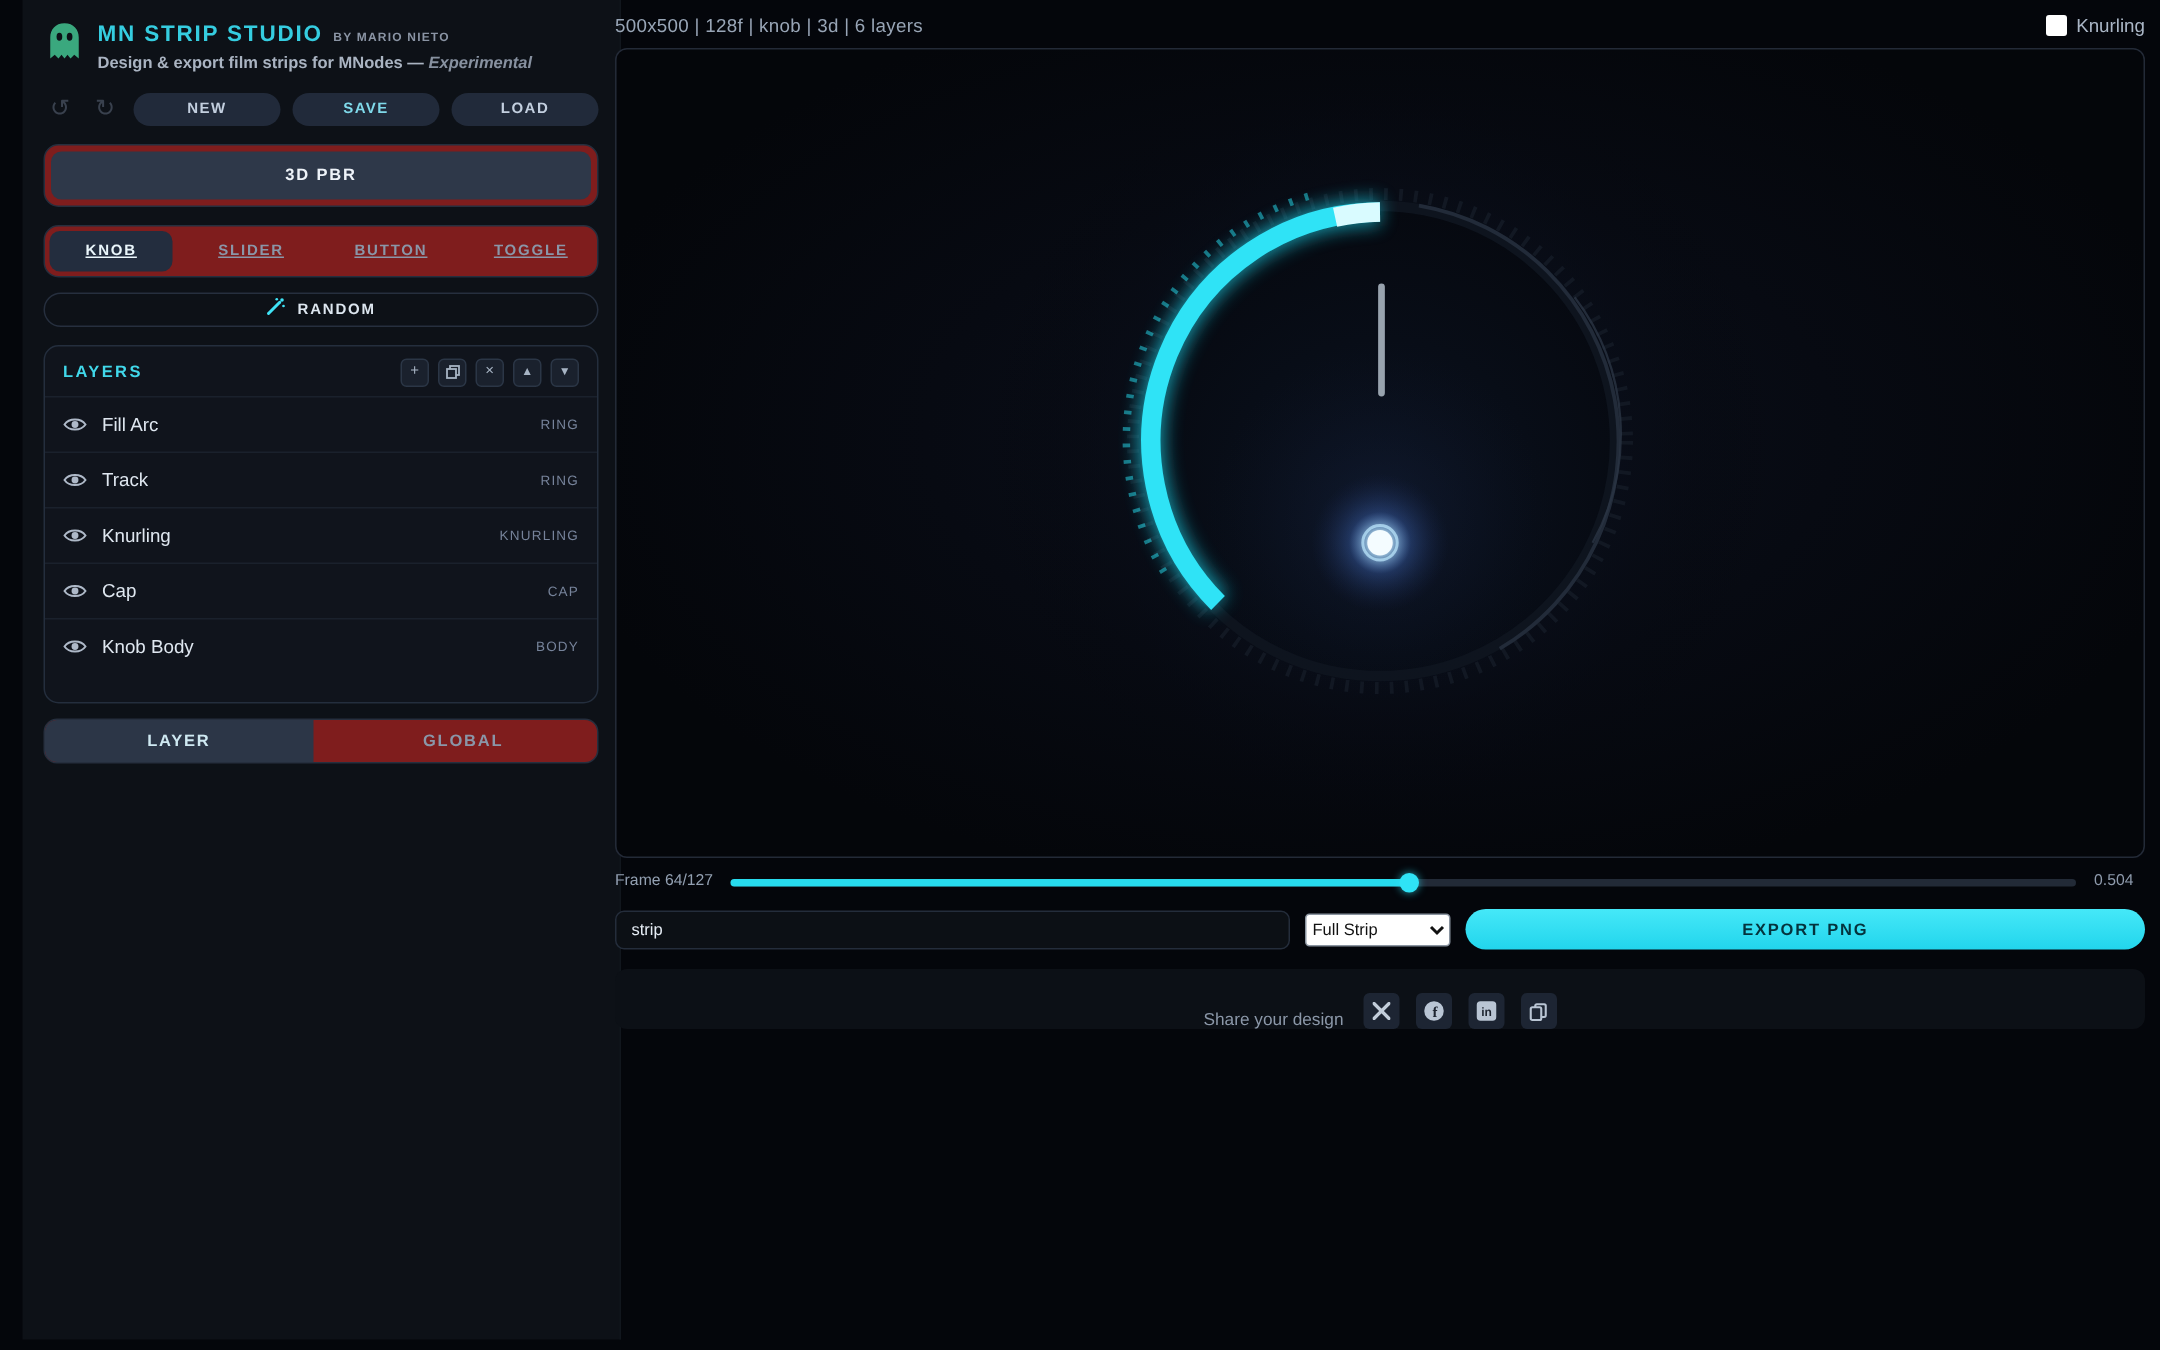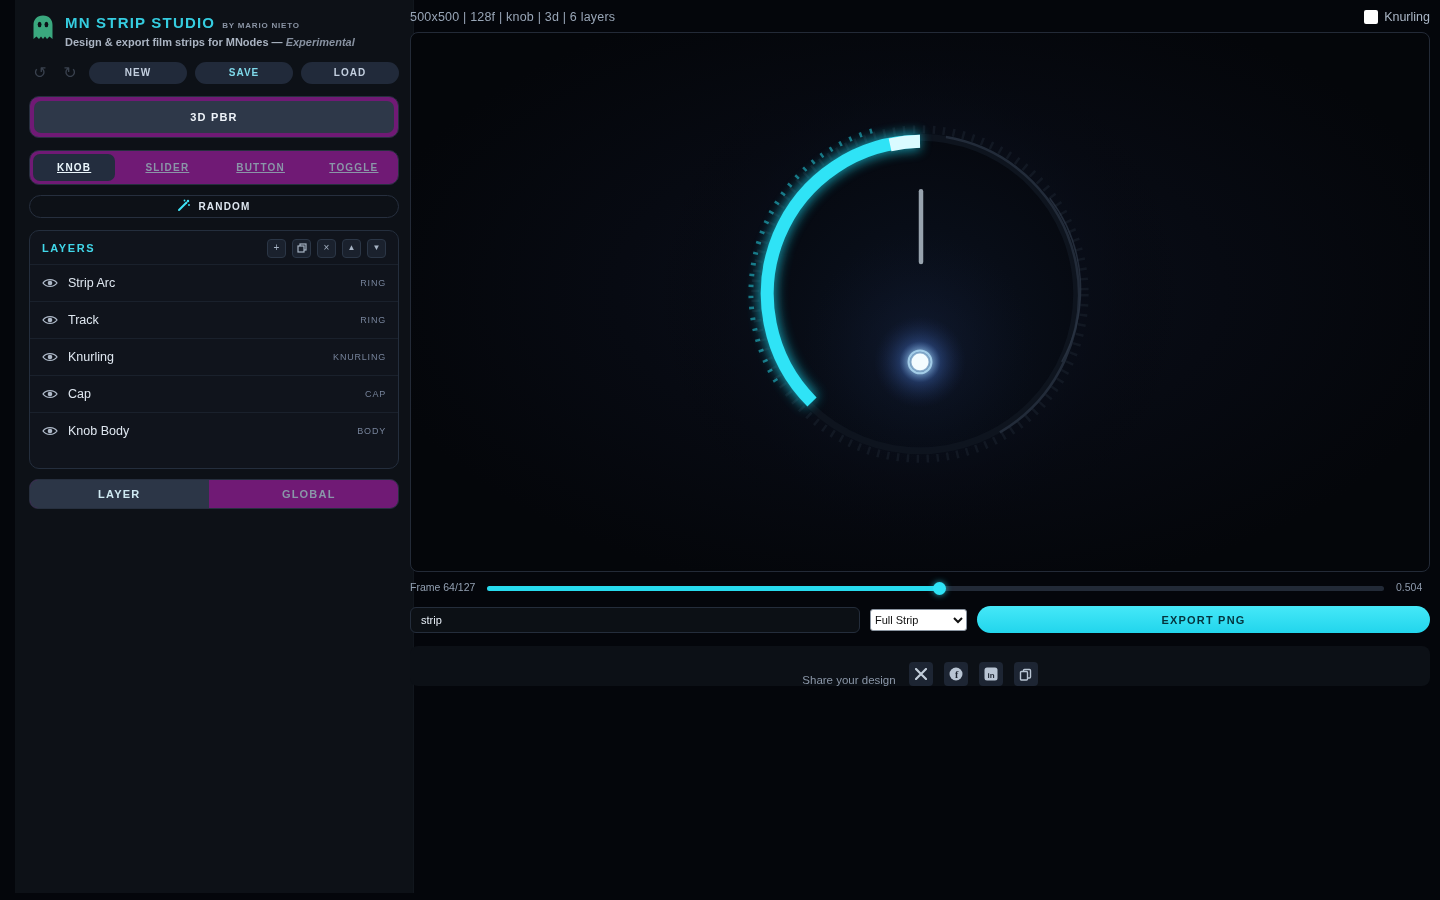--- a/index.html
+++ b/index.html
@@ -30,21 +30,21 @@
   }
   .pill {
     flex:1; height:22px; border:none; border-radius:11px; background:#212a3a;
     color:#c3cfdf; font-size:10px; font-weight:bold; letter-spacing:1px;
     cursor:pointer; font-family:inherit;
   }
   .pill.save { color:#7fd9ea; }
 
   .seg {
     display:flex; margin:12px 14px 0; border:1px solid #262f3e; border-radius:10px;
-    padding:4px; background:#701a75;gap:11px;
+    padding:4px; background:#7f1d1d;gap:11px;
   }
   .seg-item {
     flex:1; text-align:center; padding:10px 0; font-size:11px; font-weight:bold;
     letter-spacing:1.2px; color:#8a96a8; border-radius:7px; cursor:pointer;
   }
   .seg-item.active { background:#2e3849; color:#eef3f9; }
   .seg.part-tabs { padding:3px; }
   .seg.part-tabs .seg-item { padding:8px 0; font-size:10px;text-decoration:underline; }
   .seg.part-tabs .seg-item.active { background:#232d3e; color:#eaf6fb; }
 
@@ -223,21 +223,21 @@
             </button>
         </div>
       </div>
 
       <div class="layer-list">
         <div class="layer-row">
           <svg width="16" height="12" viewBox="0 0 16 12">
               <path d="M1 6 C4 1.5 12 1.5 15 6 C12 10.5 4 10.5 1 6 Z" fill="none" stroke="#aeb9c8" stroke-width="1.3"></path>
               <circle cx="8" cy="6" r="2.3" fill="#aeb9c8"></circle>
             </svg>
-          <span class="layer-name">Strip Arc</span>
+          <span class="layer-name">Fill Arc</span>
           <span class="layer-type">RING</span>
         </div>
         <div class="layer-row">
           <svg width="16" height="12" viewBox="0 0 16 12">
               <path d="M1 6 C4 1.5 12 1.5 15 6 C12 10.5 4 10.5 1 6 Z" fill="none" stroke="#aeb9c8" stroke-width="1.3"></path>
               <circle cx="8" cy="6" r="2.3" fill="#aeb9c8"></circle>
             </svg>
           <span class="layer-name">Track</span>
           <span class="layer-type">RING</span>
         </div>

